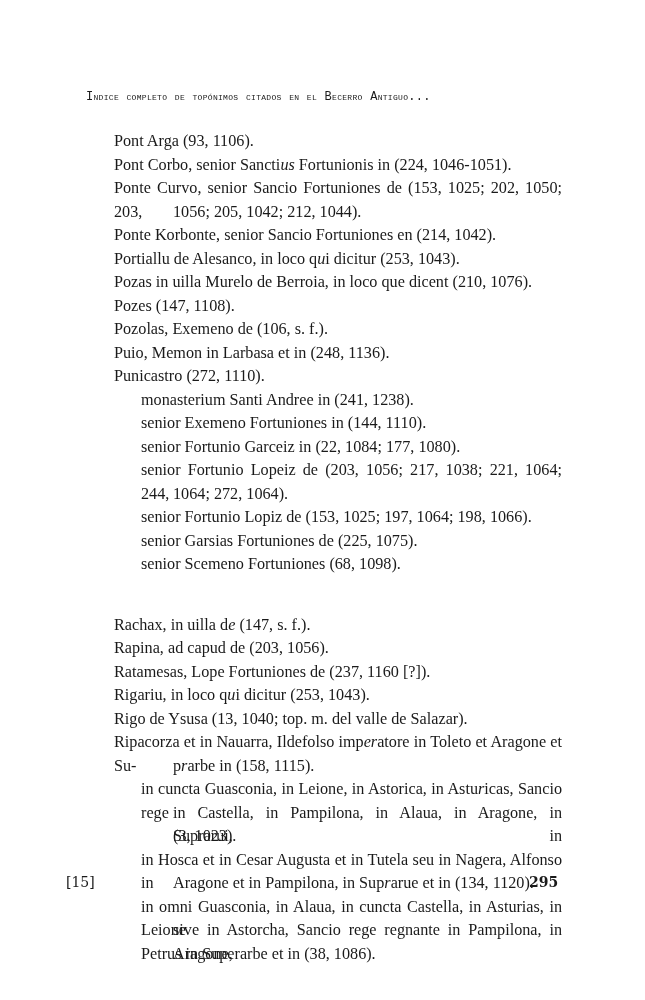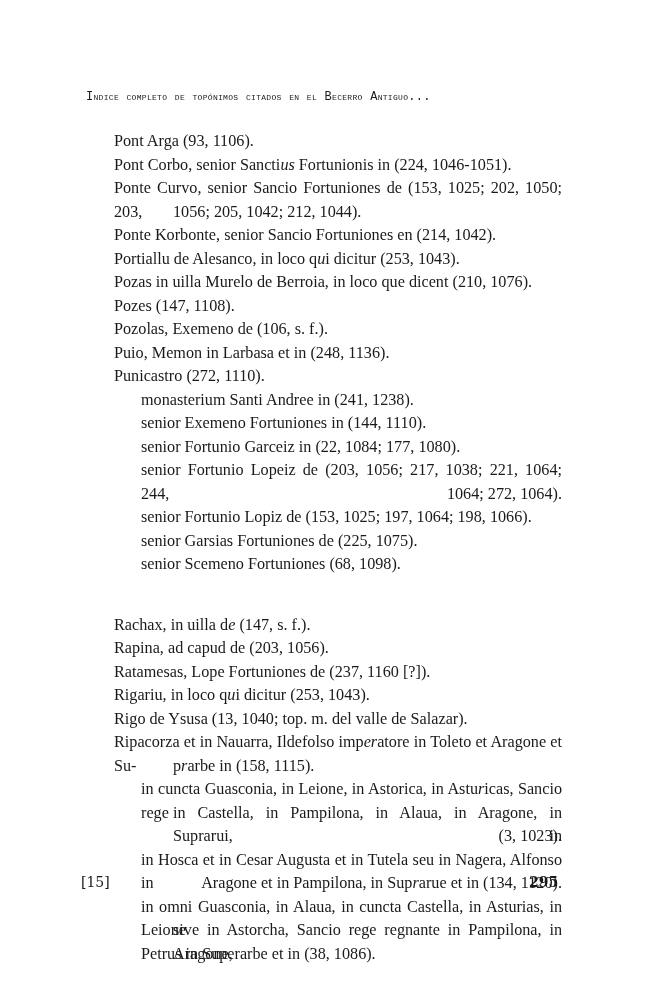--- a/index.html
+++ b/index.html
@@ -6,26 +6,26 @@
   body { width: 645px; height: 1000px; position: relative; overflow: hidden;
          font-family: "Liberation Serif", "DejaVu Serif", serif; color: #1a1a1a; }
   .page { position: absolute; left: 0; top: 0; width: 645px; height: 1000px; }
   .running-head { position: absolute; left: 86px; top: 90px; font-size: 12px;
                   font-variant: small-caps; letter-spacing: 0.3px; white-space: nowrap; font-family: Liberation Mono, monospace; }
   .entries { position: absolute; left: 86px; top: 130px; width: 476px; font-size: 16.2px;
              line-height: 23.5px; }
   .line { white-space: nowrap; height: 23.5px; margin-left: 28px; }
   .l0 { padding-left: 0; }
   .l1 { padding-left: 27px; }
-  .l2 { padding-left: 59px; text-align: right; }
+  .l2 { padding-left: 59px; }
   .cont0 { padding-left: 59px; }
   .gap { height: 37px; }
   .justify { text-align: justify; text-align-last: justify; white-space: normal; }
   i { font-style: italic; }
-  .footer-left { position: absolute; left: 81px; top: 874px; font-size: 14px; font-family: "DejaVu Serif", serif; }
+  .footer-left { position: absolute; left: 66px; top: 874px; font-size: 14px; font-family: "DejaVu Serif", serif; }
   .footer-right { position: absolute; left: 529px; top: 874px; font-size: 14px; font-family: "DejaVu Serif", serif; font-weight: bold; }
 </style>
 </head>
 <body>
 
 <div class="page">
   <div class="running-head">Indice completo de topónimos citados en el Becerro Antiguo...</div>
   <div class="entries" id="entries">
       <div class="line l0"><span>Pont Arga (93, 1106).</span></div>
       <div class="line l0"><span>Pont Corbo, senior Sancti</span><i>us</i><span> Fortunionis in (224, 1046-1051).</span></div>

